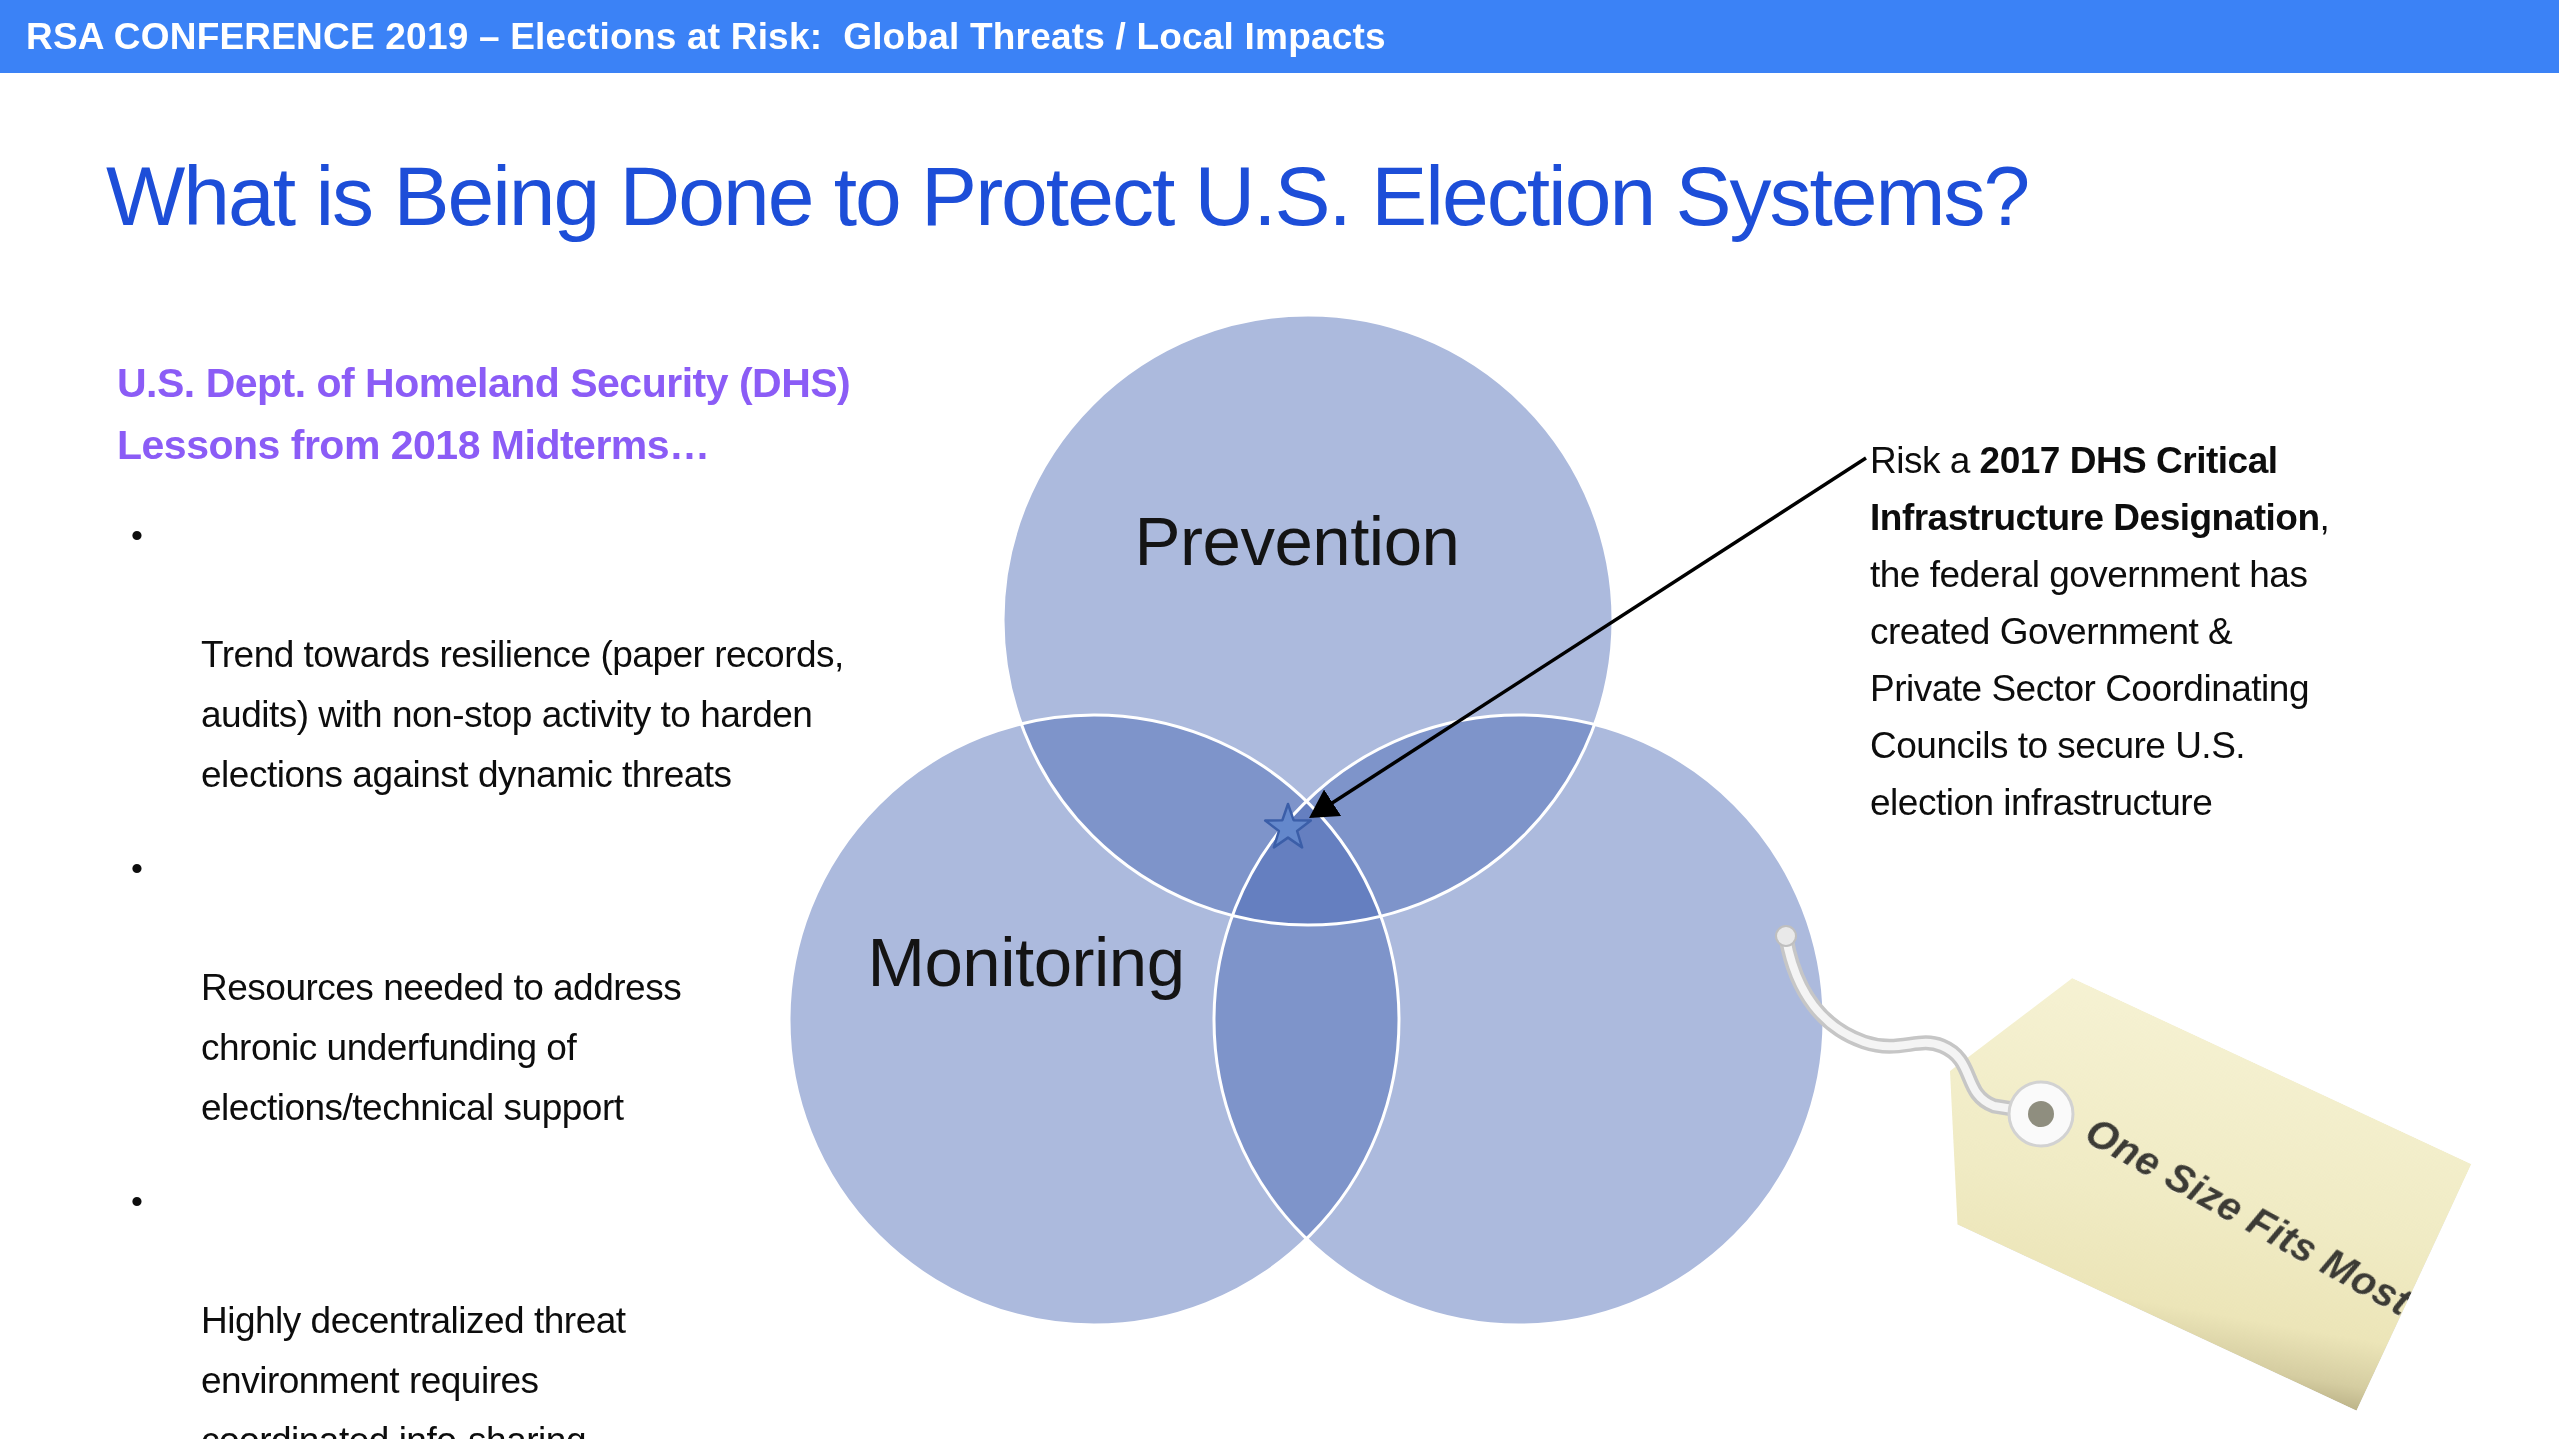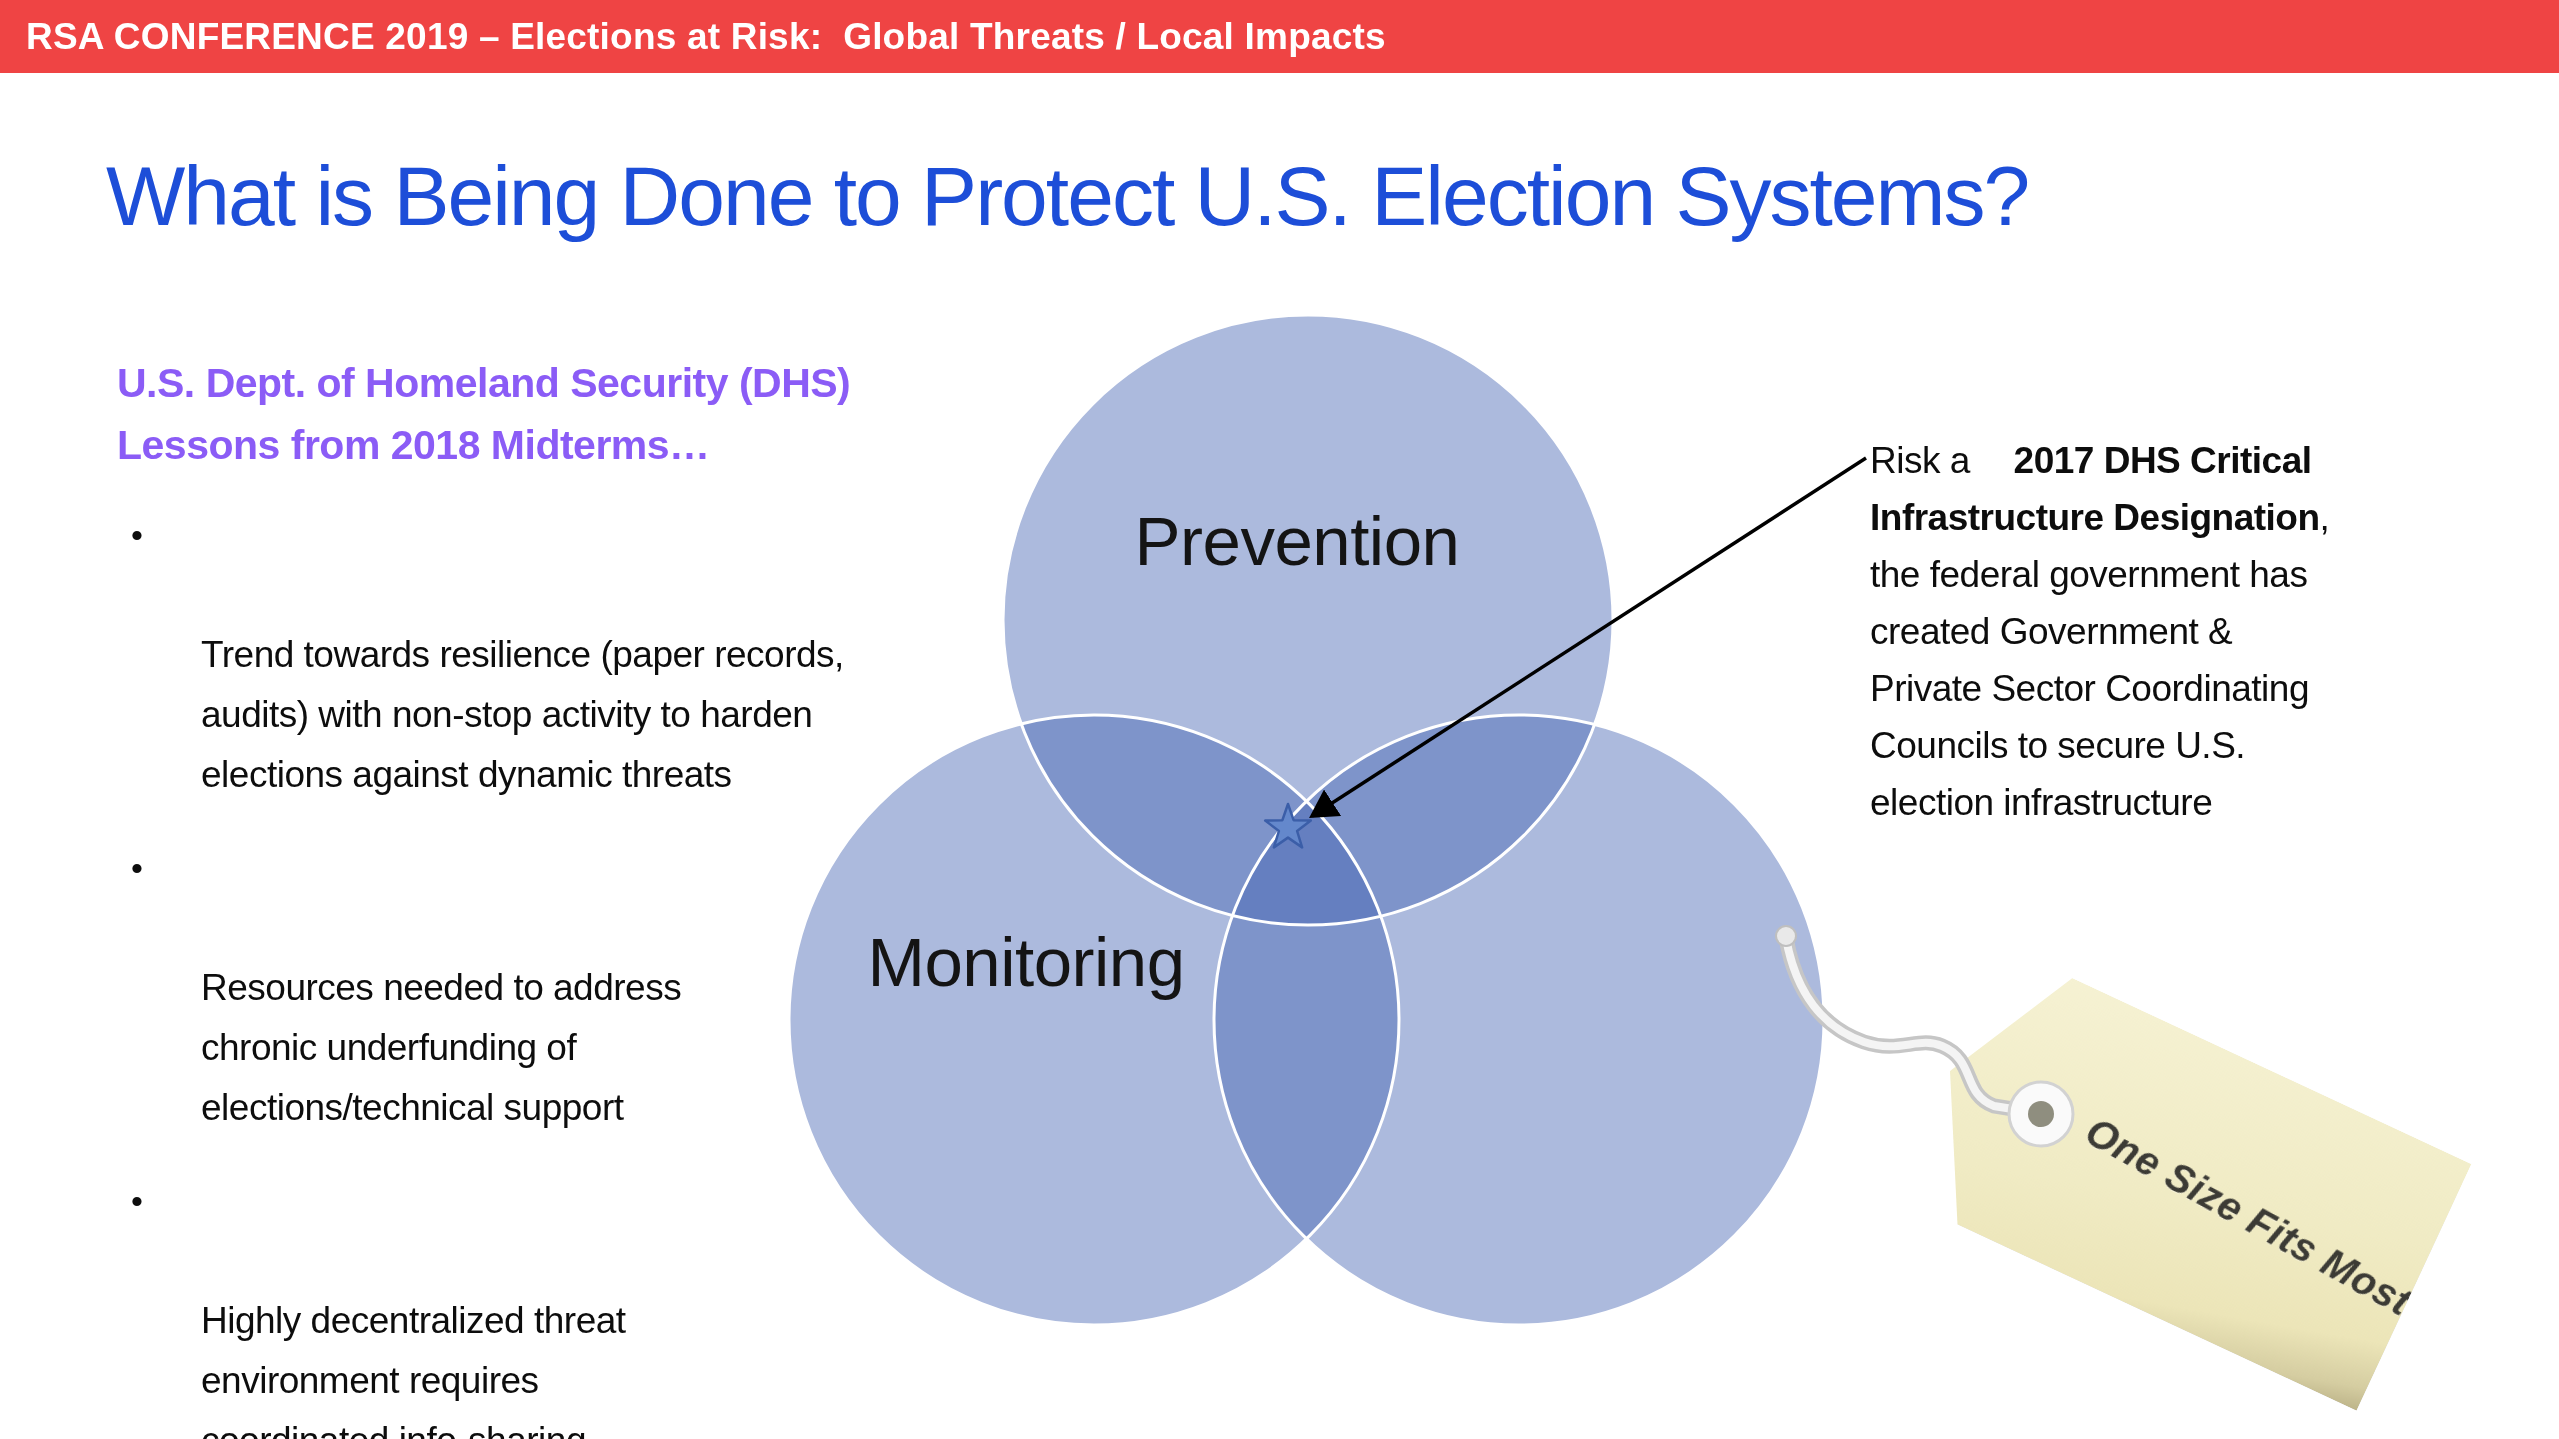--- a/index.html
+++ b/index.html
@@ -4,21 +4,21 @@
 <style>
   * { margin: 0; padding: 0; box-sizing: border-box; }
   html, body { width: 2559px; height: 1439px; background: #ffffff; overflow: hidden; }
   body { font-family: "Liberation Sans", "DejaVu Sans", sans-serif; color: #111; position: relative; }
 
   .slide { position: absolute; inset: 0; background: #ffffff; }
 
   
   .header-bar {
     position: absolute; left: 0; top: 0; width: 2559px; height: 73px;
-    background: #ef4444; display: flex; align-items: center;
+    background: #3b82f6; display: flex; align-items: center;
   }
   .header-bar span {
     color: #ffffff; font-size: 37px; font-weight: bold;
     padding-left: 26px; white-space: pre; letter-spacing: 0.2px;
   }
 
   
   .page-title {
     position: absolute; left: 106px; top: 148px; width: 2380px;
     font-size: 84px; font-weight: 400; letter-spacing: -2px; color: #1d4ed8;
@@ -52,21 +52,21 @@
   .label-prevention { left: 1297px; top: 505px; }
   .label-monitoring { left: 1026px; top: 926px; }
   .label-response   { left: 1569px; top: 889px; line-height: 78px; }
 
   
   .annotation {
     position: absolute; left: 1870px; top: 375px; width: 620px;
     font-size: 37px; line-height: 57px; letter-spacing: -0.5px;
     white-space: pre-line; color: #0d0d0d;
   }
-  .annotation b { font-weight: bold; margin-left: 34px; }
+  .annotation b { font-weight: bold; }
 
   
   svg.overlay { position: absolute; left: 0; top: 0; width: 2559px; height: 1439px; pointer-events: none; }
 
   
   .tag {
     position: absolute; left: 1950px; top: 935px; width: 512px; height: 272px;
     transform: rotate(25deg); transform-origin: 0 50%;
     clip-path: polygon(0 50%, 14% 0, 100% 0, 100% 100%, 14% 100%);
     background: linear-gradient(165deg, #f6f2d4 0%, #f0ebc4 55%, #ece5b8 82%, #d5cda1 94%, #bdb489 100%);

